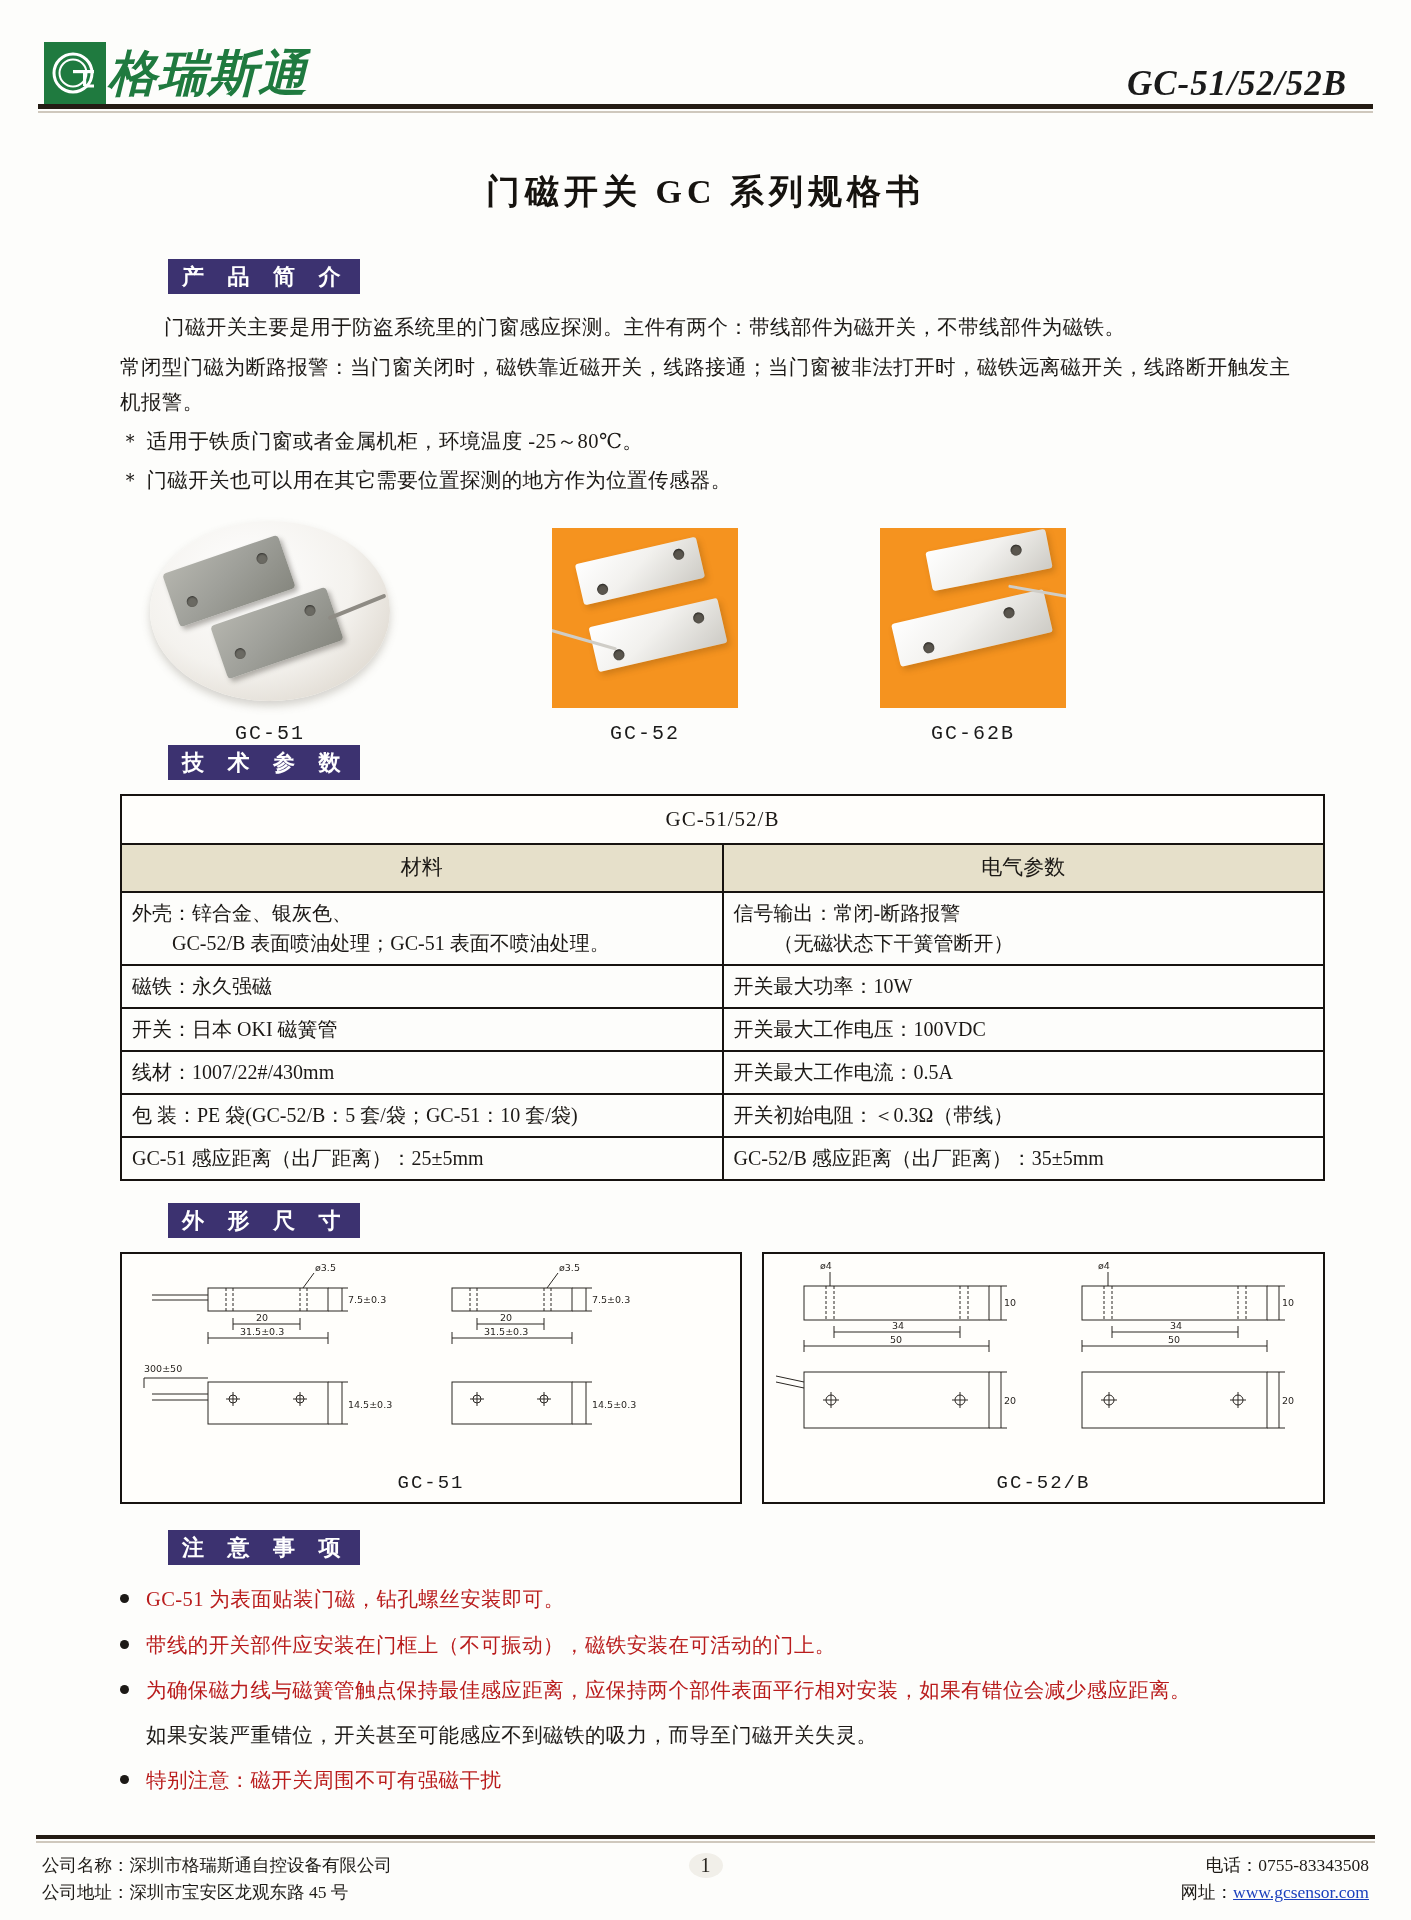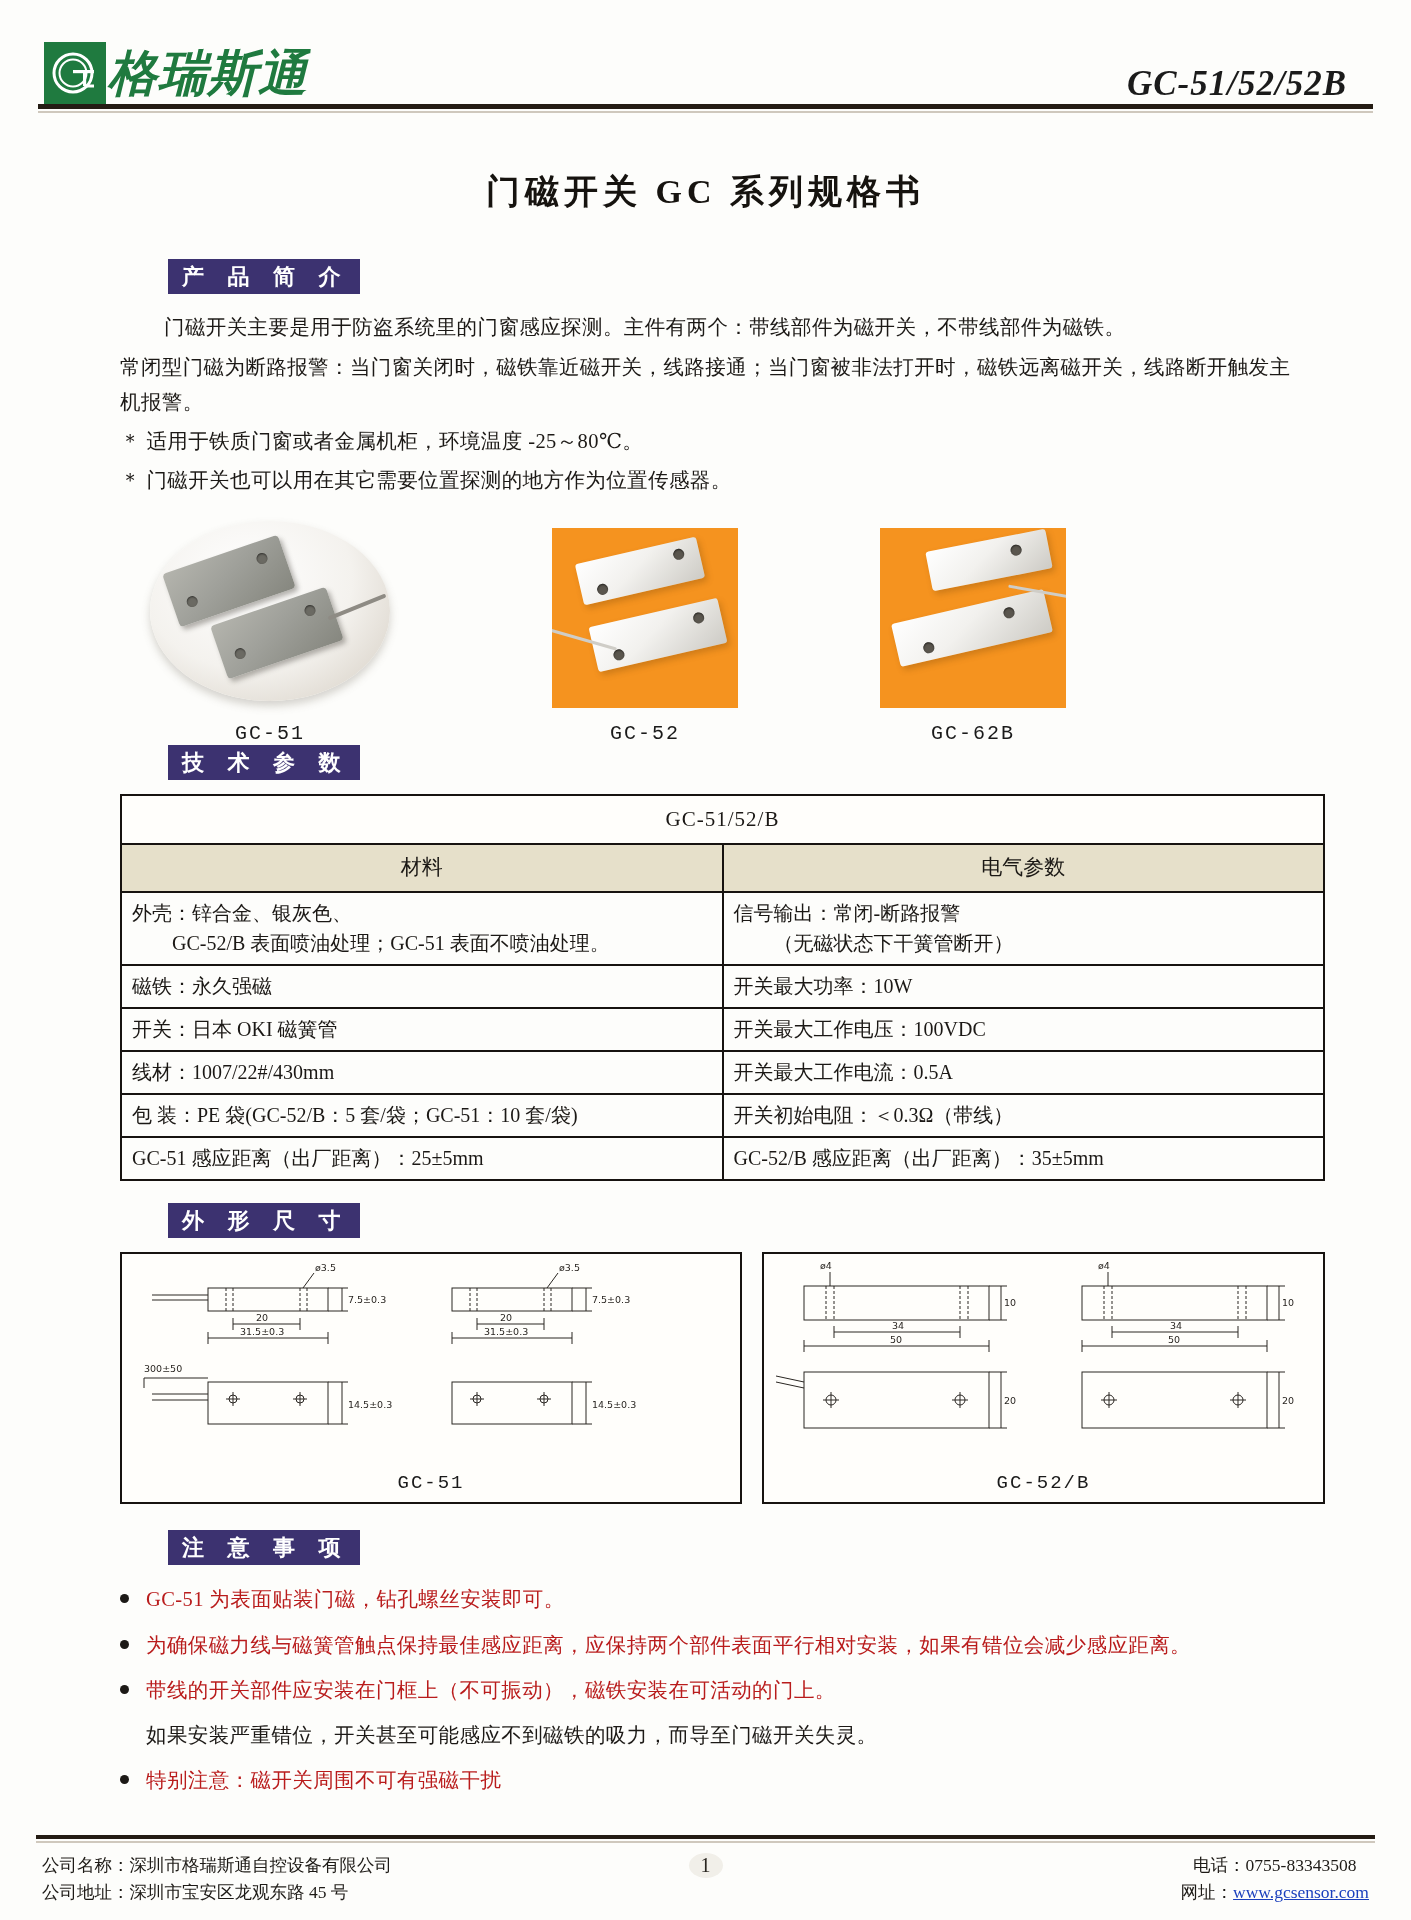--- a/index.html
+++ b/index.html
@@ -140,21 +140,21 @@
   }
   .note-sub { font-size:20.5px; line-height:1.62; letter-spacing:0.4px; margin:0 0 12px 26px; color:#1c1916; }
 
   
   .footer { position:absolute; left:0; bottom:0; width:1411px; padding:8px 36px 14px 36px; }
   .foot-rule-dark { height:4px; background:#241c14; }
   .foot-rule-soft { height:2px; background:#cfc8bd; margin-top:2px; }
   .foot-body { display:flex; justify-content:space-between; align-items:flex-start; padding:9px 6px 0 6px; position:relative; }
   .foot-col { font-size:17.5px; line-height:1.55; color:#1d1a16; }
   .foot-col .row { white-space:nowrap; }
-  .foot-right { text-align:center; }
+  .foot-right { text-align:right; }
   .foot-link { color:#1a3fbd; text-decoration:underline; }
   .pagenum {
     position:absolute; left:0; width:100%; text-align:center; top:10px;
     font-size:20px; color:#2a2620;
   }
   .pagenum span {
     display:inline-block; padding:1px 12px;
     background:#f1efe9; border-radius:50%;
   }
 </style>
@@ -477,25 +477,25 @@
     <span class="badge">注 意 事 项</span>
   </div>
 
   <div class="notes">
     <div class="note-li">
       <span class="dot"></span>
       <span>GC-51 为表面贴装门磁，钻孔螺丝安装即可。</span>
     </div>
     <div class="note-li">
       <span class="dot"></span>
-      <span>为确保磁力线与磁簧管触点保持最佳感应距离，应保持两个部件表面平行相对安装，如果有错位会减少感应距离。</span>
+      <span>带线的开关部件应安装在门框上（不可振动），磁铁安装在可活动的门上。</span>
     </div>
     <div class="note-li">
       <span class="dot"></span>
-      <span>带线的开关部件应安装在门框上（不可振动），磁铁安装在可活动的门上。</span>
+      <span>为确保磁力线与磁簧管触点保持最佳感应距离，应保持两个部件表面平行相对安装，如果有错位会减少感应距离。</span>
     </div>
     <div class="note-sub">如果安装严重错位，开关甚至可能感应不到磁铁的吸力，而导至门磁开关失灵。</div>
     <div class="note-li">
       <span class="dot"></span>
       <span>特别注意：磁开关周围不可有强磁干扰</span>
     </div>
   </div>
 
   <div class="footer">
     <div class="foot-rule-dark"></div>

